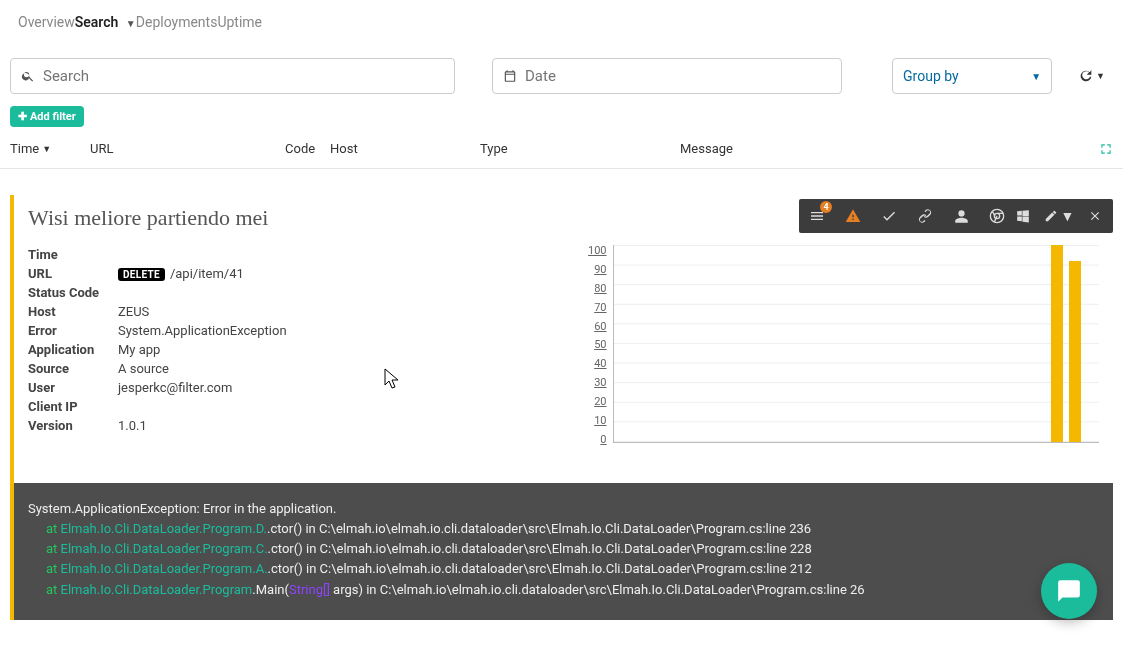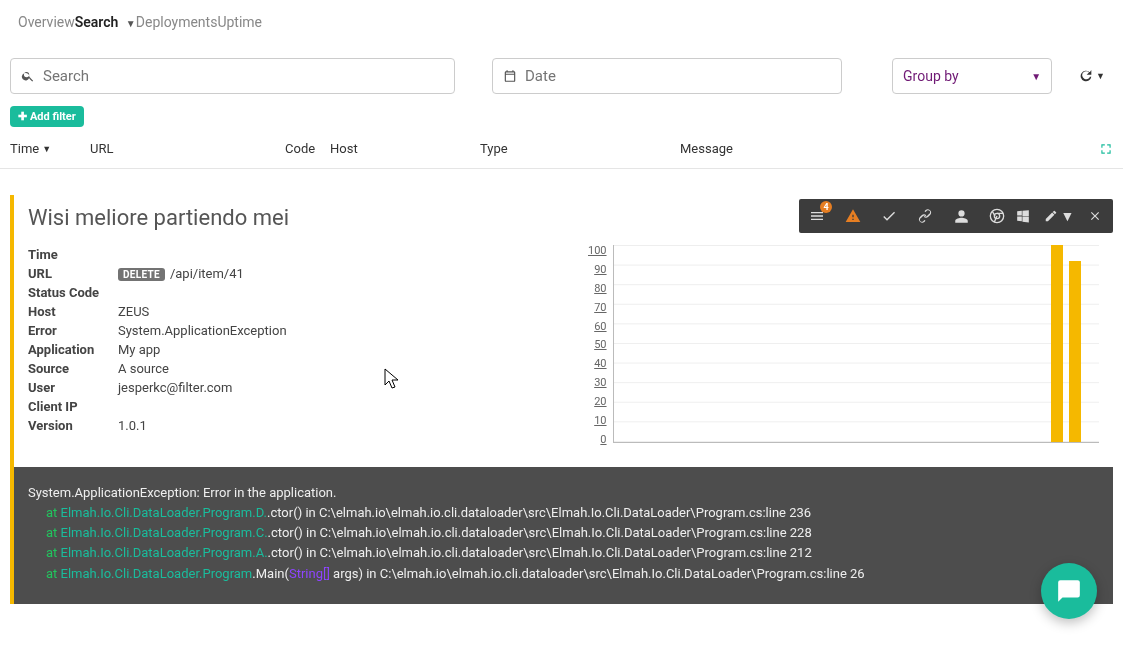--- a/index.html
+++ b/index.html
@@ -7,49 +7,49 @@
 .tabs { display: flex; align-items: flex-start; padding: 0 18px; height: 48px; }
 .tab { color: #888; cursor: pointer; padding: 14px 0; }
 .tab.active { color: #222; font-weight: 600; }
 .tab-caret { margin-left: 4px; color: #555; font-size: 10px; }
 .controls { display: flex; gap: 18px; padding: 10px; align-items: center; }
 .input-group { display: flex; align-items: center; border: 1px solid #ccc; border-radius: 4px; padding: 0 10px; height: 36px; background: #fff; }
 .input-group .icon { color: #555; margin-right: 8px; }
 .input-group input { border: none; outline: none; font-size: 15px; color: #555; background: transparent; }
 .search-grp { flex: 0 0 445px; }
 .date-grp  { flex: 0 0 350px; margin-left: 19px;}
-.groupby { border: 1px solid #ccc; border-radius: 4px; height: 36px; width: 160px; padding: 0 10px; display: flex; align-items: center; justify-content: space-between; color: #701a75; cursor: pointer; }
+.groupby { border: 1px solid #ccc; border-radius: 4px; height: 36px; width: 160px; padding: 0 10px; display: flex; align-items: center; justify-content: space-between; color: #0369a1; cursor: pointer; }
 .spacer { flex: 1; }
 .refresh { color: #333; cursor: pointer; display: flex; align-items: center; gap: 2px; padding: 0 8px; }
 .filter-row { padding: 2px 10px 10px; }
 .add-filter { background: #1abc9c; color: #fff; border: none; border-radius: 4px; padding: 4px 8px; font-size: 11px; font-weight: 700; cursor: pointer; }
 .columns { display: grid; grid-template-columns: 80px 195px 45px 150px 200px 1fr 30px; padding: 4px 10px 12px; border-bottom: 1px solid #e5e5e5; color: #333; font-size: 13px; align-items: center; }
 .col-time { display:flex; align-items:center; gap:3px;}
 .col-time .sort-caret{font-size:9px; color:#333;}
 .expand-all { color: #1abc9c; justify-self: end; cursor: pointer; }
 .detail { margin: 26px 10px 0; border-left: 4px solid #f5b800; background: #fff; position: relative; }
 .detail-header { display: flex; justify-content: space-between; align-items: flex-start; padding: 4px 0 4px 14px;}
-.detail-title { font-size: 22px; color: #555; font-weight: 400; flex:1; padding-top:6px;}
+.detail-title { font-size: 22px; color: #555; font-weight: 400; flex:1; padding-top:6px;font-family:Liberation Serif, serif;}
 .detail-toolbar { background: #3c3c3c; display: flex; align-items: center; height: 34px; border-radius: 2px; }
 .tb-btn { width: 36px; height: 34px; display: flex; align-items: center; justify-content: center; color: #ddd; cursor: pointer; position: relative; }
 .tb-btn.list svg{fill:#ddd}
 .tb-btn .badge { position: absolute; top: 2px; right: 3px; background: #e67e22; color: #fff; font-size: 9px; width: 12px; height: 12px; border-radius: 50%; display: flex; align-items: center; justify-content: center; font-weight:700;}
 .tb-btn.warn svg { fill: #e67e22; }
 .detail-body { display: flex; padding: 8px 14px 18px; gap: 20px; }
 .kv { flex: 0 0 540px; }
 .kv-row { display: flex; padding: 2px 0; font-size: 13px; }
 .kv-key { width: 90px; font-weight: 700; color: #444; }
 .kv-val { color: #444; }
-.badge-method { background: #737373; color: #fff; font-size: 10px; font-weight: 700; padding: 1px 5px; border-radius: 3px; margin-right: 5px; letter-spacing: .3px;}
+.badge-method { background: #000000; color: #fff; font-size: 10px; font-weight: 700; padding: 1px 5px; border-radius: 3px; margin-right: 5px; letter-spacing: .3px;}
 .chart { flex: 1; display: flex; }
 .y-axis { display: flex; flex-direction: column; justify-content: space-between; align-items: flex-end; padding-right: 6px; font-size: 11px; color: #666; line-height: 1; height: 198px;}
 .y-axis span{height:9px;text-decoration:underline;}
 .plot { flex: 1; border-left: 1px solid #bbb; border-bottom: 1px solid #bbb; height: 198px; position: relative; background-image: linear-gradient(#eee 1px, transparent 1px); background-size: 100% 19.6px; display:flex; align-items:flex-end; justify-content:flex-end; padding-right:18px; gap:6px;}
 .bar { width: 12px; background: #f5b800; }
-.stack { background: #4d4d4d; color: #eee; font-family: "Consolas","Menlo",monospace; font-size: 13px; padding: 16px 14px 20px; line-height: 1.55; margin-top:6px;}
+.stack { background: #4d4d4d; color: #eee; font-family: "Consolas","Menlo",monospace; font-size: 13px; padding: 16px 14px 20px; line-height: 1.55; margin-top:22px;}
 .stack .indent { padding-left: 18px; }
 .st-ns { color: #1abc9c; }
 .st-type { color: #8e44ff; }
 .st-kw { color: #22c55e; }
 .fab { position: fixed; right: 26px; bottom: 26px; width: 56px; height: 56px; border-radius: 50%; background: #1abc9c; display: flex; align-items: center; justify-content: center; cursor: pointer; box-shadow: 0 4px 12px rgba(0,0,0,.25);}
 .fab svg { fill: #fff; }
 .cursor { position: absolute; left: 356px; top: 123px; pointer-events: none; }
 svg{display:block}
 </style>
 </head>

